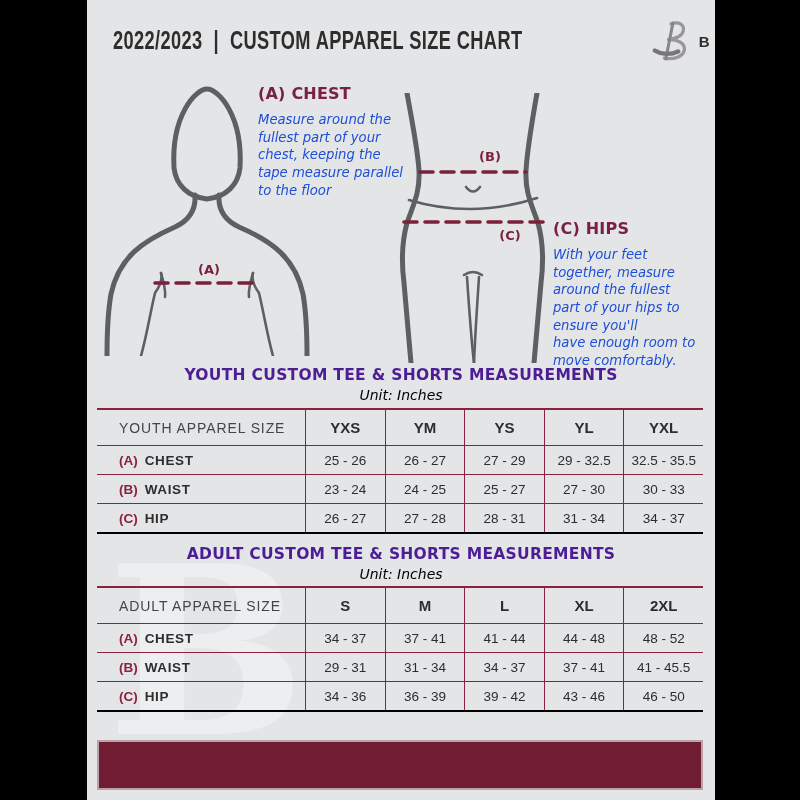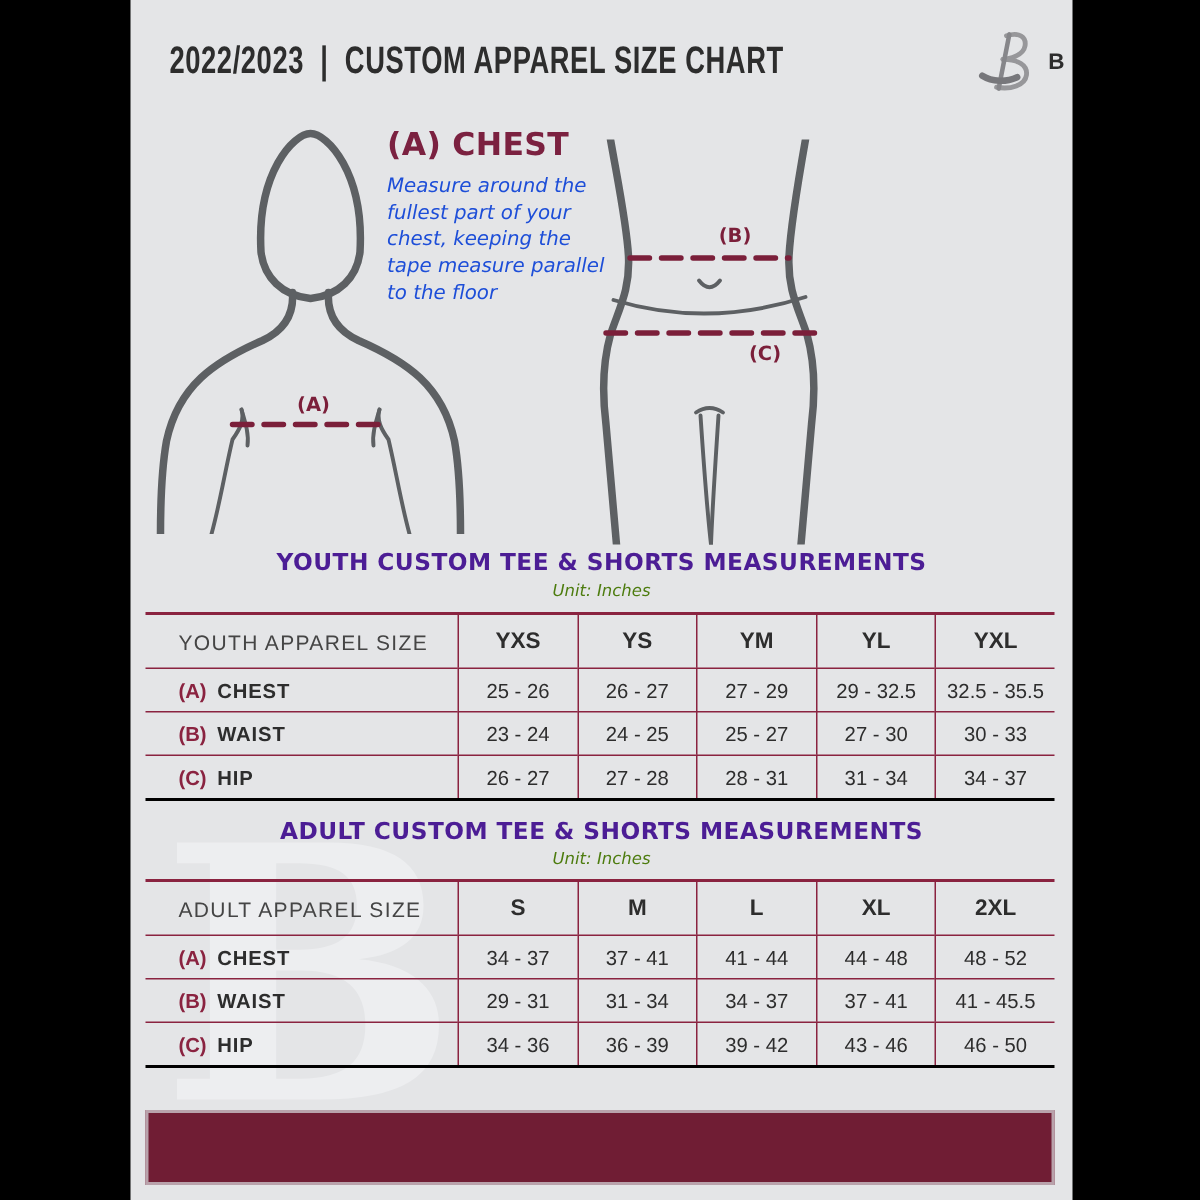--- a/index.html
+++ b/index.html
@@ -19,21 +19,21 @@
   .doc-title{
     font-weight:700;font-size:24px;color:#2d2d2d;white-space:pre;
     letter-spacing:0.5px;transform:scale(0.76,1.06);transform-origin:left center;
   }
   .brand{display:flex;align-items:center;gap:9px;}
   .brand-name{font-weight:700;font-size:15px;letter-spacing:5px;color:#2d2d2d;}
   
   .guide{position:absolute;z-index:2;}
   .guide-title{
     font-family:"DejaVu Sans",sans-serif;
-    font-weight:800;font-size:21px;color:#7b2140;letter-spacing:0.2px;
+    font-weight:800;font-size:16px;color:#7b2140;letter-spacing:0.2px;
   }
   .guide-text{
     margin-top:8px;font-family:"DejaVu Sans",sans-serif;font-style:italic;
     font-size:13.2px;line-height:1.34;color:#1d4ed8;white-space:pre-line;
   }
   .g-chest{left:171px;top:84px;width:146px;}
   .g-waist{left:466px;top:84px;width:142px;}
   .g-hips{left:466px;top:219px;width:146px;}
   
   .fig{position:absolute;z-index:1;}
@@ -49,21 +49,21 @@
   }
   
   .section-heading{
     position:absolute;left:0;width:100%;text-align:center;z-index:2;
     font-family:"DejaVu Sans",sans-serif;font-weight:700;font-size:15.5px;
     color:#4c1d95;letter-spacing:0.3px;
   }
   .unit{
     position:absolute;left:0;width:100%;text-align:center;z-index:2;
     font-family:"DejaVu Sans",sans-serif;font-style:italic;font-weight:500;
-    font-size:11px;color:#4d7c0f;
+    font-size:14px;color:#000000;
   }
   .h-youth{top:366px;} .u-youth{top:387px;}
   .h-adult{top:545px;} .u-adult{top:566px;}
   
   .size-table{
     position:absolute;left:10px;width:606px;z-index:2;
     display:grid;grid-template-columns:208px repeat(5,1fr);
     border-top:2px solid #8a2340;border-bottom:2px solid #000000;
   }
   .t-youth{top:408px;} .t-adult{top:586px;}
@@ -134,29 +134,34 @@
     <path class="dash" d="M30 79 L136 79"></path>
     <path class="dash" d="M14 129 L153 129"></path>
     <text class="marker" x="100" y="68">(B)</text>
     <text class="marker" x="120" y="147">(C)</text>
   </svg>
 
   <div class="guide g-chest">
     <div class="guide-title">(A) CHEST</div>
     <div class="guide-text">Measure around the fullest part of your chest, keeping the tape measure parallel to the floor</div>
   </div>
+  <div class="guide g-hips">
+    <div class="guide-title">(C) HIPS</div>
+    <div class="guide-text">With your feet together, measure around the fullest part of your hips to ensure you'll
+have enough room to move comfortably.</div>
+  </div>
 
   <div class="section-heading h-youth">YOUTH CUSTOM TEE &amp; SHORTS MEASUREMENTS</div>
   <div class="unit u-youth">Unit: Inches</div>
 
   <div class="size-table t-youth">
     <div class="cell hdr lbl size-lbl">YOUTH APPAREL SIZE</div>
     <div class="cell hdr">YXS</div>
+    <div class="cell hdr">YM</div>
     <div class="cell hdr">YS</div>
-    <div class="cell hdr">YM</div>
     <div class="cell hdr">YL</div>
     <div class="cell hdr">YXL</div>
 
     <div class="cell lbl">
       <span class="rk">(A)</span>
       <span class="rname">CHEST</span>
     </div>
     <div class="cell">25 - 26</div>
     <div class="cell">26 - 27</div>
     <div class="cell">27 - 29</div>

